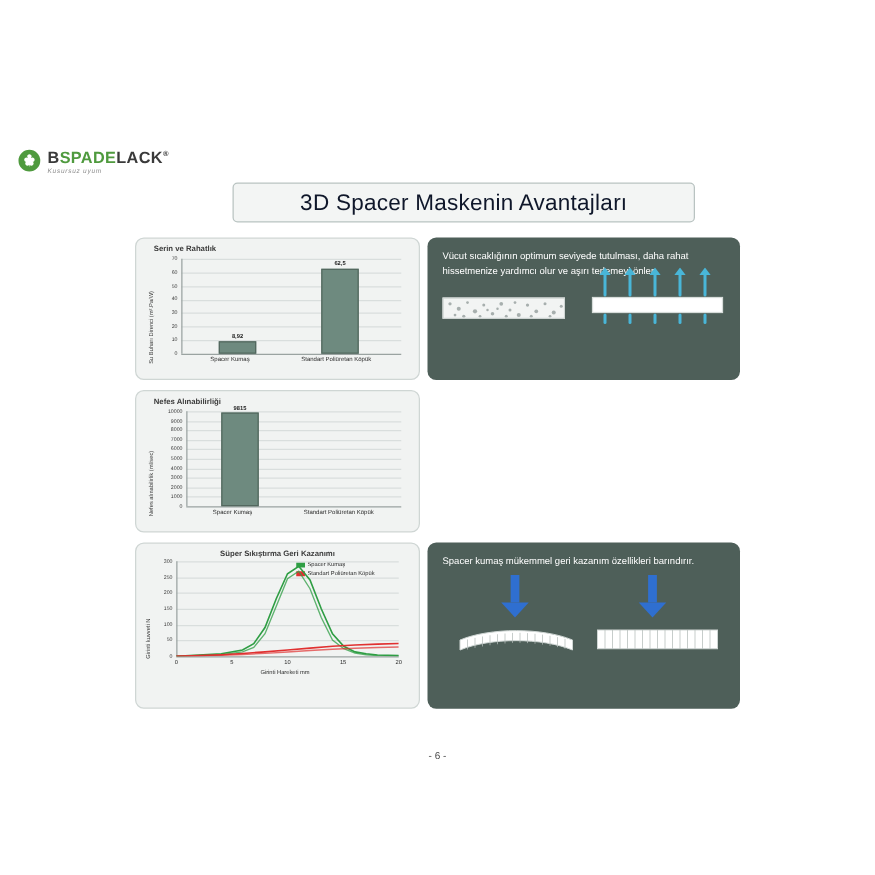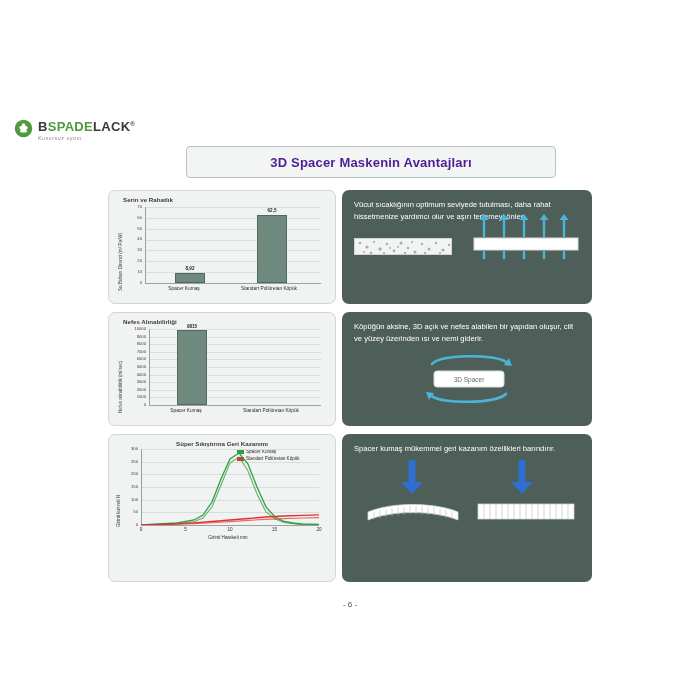--- a/index.html
+++ b/index.html
@@ -60,37 +60,37 @@
     width: 368px;
     height: 30px;
     border: 1px solid #b9c3c1;
     border-radius: 4px;
     background: #f3f5f4;
     display: flex;
     align-items: center;
     justify-content: center;
   }
   .title-banner .title-text {
-    font-size: 13px;
-    font-weight: bold;
-    color: #4c1d95;
+    font-size: 18px;
+    font-weight: normal;
+    color: #0f172a;
     letter-spacing: .2px;
   }
 
   
   .row {
     position: absolute;
     left: 108px;
     width: 484px;
     display: flex;
     gap: 6px;
   }
   .row1 { top: 190px; height: 114px; }
   .row2 { top: 312px; height: 114px; }
-  .row3 { top: 434px; height: 148px; }
+  .row3 { top: 434px; height: 133px; }
 
   .chart-card {
     width: 228px;
     border: 1px solid #cfd6d4;
     border-radius: 7px;
     background: #f1f3f2;
     box-sizing: border-box;
     padding: 5px 6px 4px 6px;
     position: relative;
   }
@@ -353,36 +353,20 @@
         <div class="axis-v" style="left:0; top:0; height:76px;"></div>
 
         <div class="bar" style="left:28px; bottom:0; width:30px; height:74.6px;"></div>
         <div class="barlabel" style="left:28px; top:-5px; width:30px;">9815</div>
       </div>
 
       <div class="xcat" style="left:42px; top:95px; width:70px;">Spacer Kumaş</div>
       <div class="xcat" style="left:122px; top:95px; width:80px;">Standart Poliüretan Köpük</div>
     </div>
 
-    <div class="text-card">
-      <p>Köpüğün aksine, 3D açık ve nefes alabilen bir yapıdan oluşur, cilt ve yüzey üzerinden ısı ve nemi giderir.</p>
-
-      <svg style="position:absolute; left:68px; top:36px;" width="118" height="60" viewBox="0 0 118 60">
-        <g stroke="#49b6d8" stroke-width="2.6" fill="none" stroke-linecap="round">
-          <path d="M22 16 C 30 6, 86 6, 96 14"></path>
-          <path d="M96 46 C 86 56, 30 56, 22 48"></path>
-        </g>
-        <g fill="#49b6d8">
-          <path d="M99 10 l3 8 l-8 -1 z"></path>
-          <path d="M19 52 l-3 -8 l8 1 z"></path>
-        </g>
-        <rect x="24" y="23" width="70" height="16" rx="3" fill="#ffffff" stroke="#d7dcda" stroke-width="1"></rect>
-        <text x="59" y="34" font-family="Liberation Sans, sans-serif" font-size="6.5" fill="#5c6f68" text-anchor="middle">3D Spacer</text>
-      </svg>
-    </div>
   </div>
 
   <div class="row row3">
     <div class="chart-card">
       <div class="chart-title center">Süper Sıkıştırma Geri Kazanımı</div>
 
       <div class="ylabel" style="left:7px; top:92px; width:80px;">Girinti kuvveti N</div>
 
       <div class="legend-item" style="left:128px; top:14px;">
         <span class="legend-swatch" style="background:#2f9e44;"></span>

